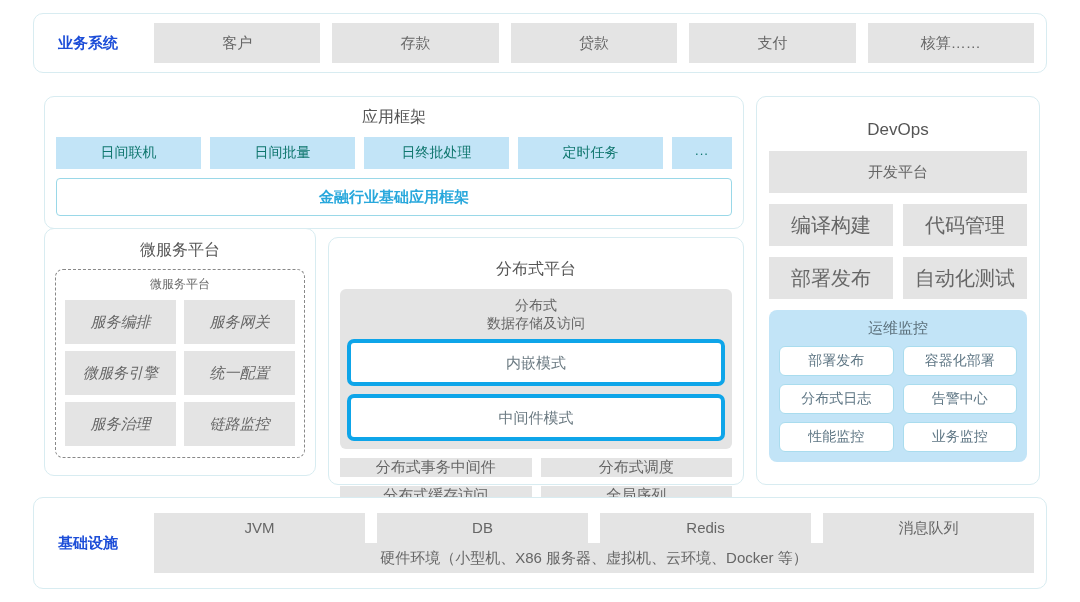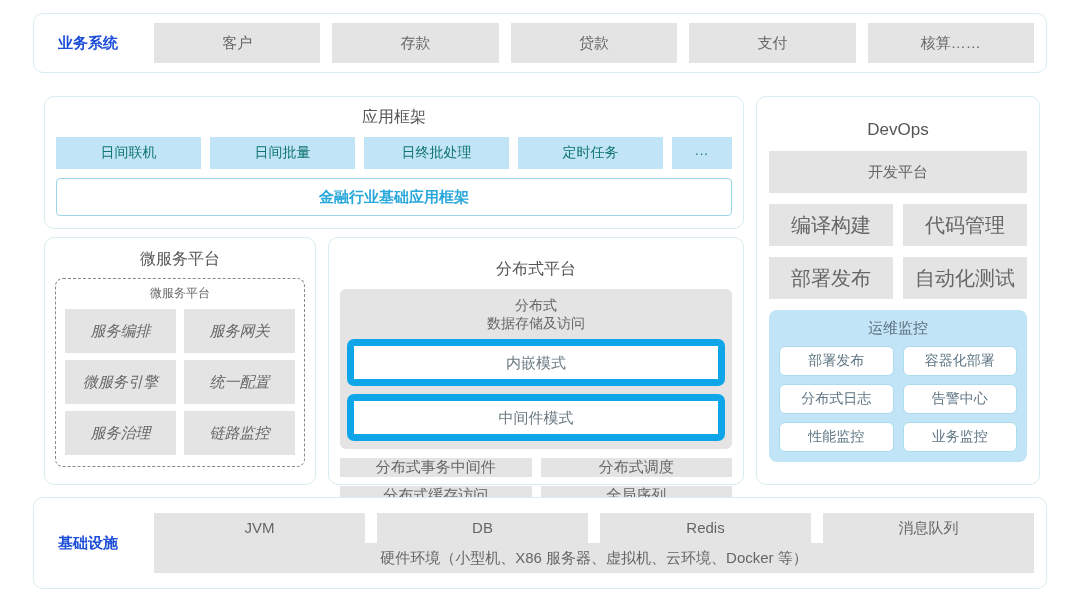--- a/index.html
+++ b/index.html
@@ -43,21 +43,21 @@
     font-size: 15px;
     line-height: 1.25;
     box-sizing: border-box;
   }
   .chip.blue {
     background: #c2e4f7;
     color: #0f766e;
   }
   .chip.white-outline {
     background: #ffffff;
-    border: 7px solid #0ea5e9;
+    border: 4px solid #0ea5e9;
     color: #6b7a82;
   }
   .chip.ghost {
     background: #ffffff;
     border: 1px solid #9ad8e8;
     color: #29a8dc;
     font-weight: bold;
   }
 
   .section-title {
@@ -114,21 +114,21 @@
   #app-framework .fw-base {
     margin-top: 9px;
     height: 38px;
     border-radius: 4px;
     font-size: 15px;
   }
 
   
   #microservice {
     position: absolute;
-    left: 0; top: 141px;
+    left: 0; top: 132px;
     width: 272px; height: 248px;
     padding: 8px 10px 10px;
   }
   #microservice .section-title { margin: 3px 0 8px; }
   #microservice .dashed {
     border: 1px dashed #888888;
     border-radius: 8px;
     padding: 6px 9px 9px;
     height: 189px;
     box-sizing: border-box;

